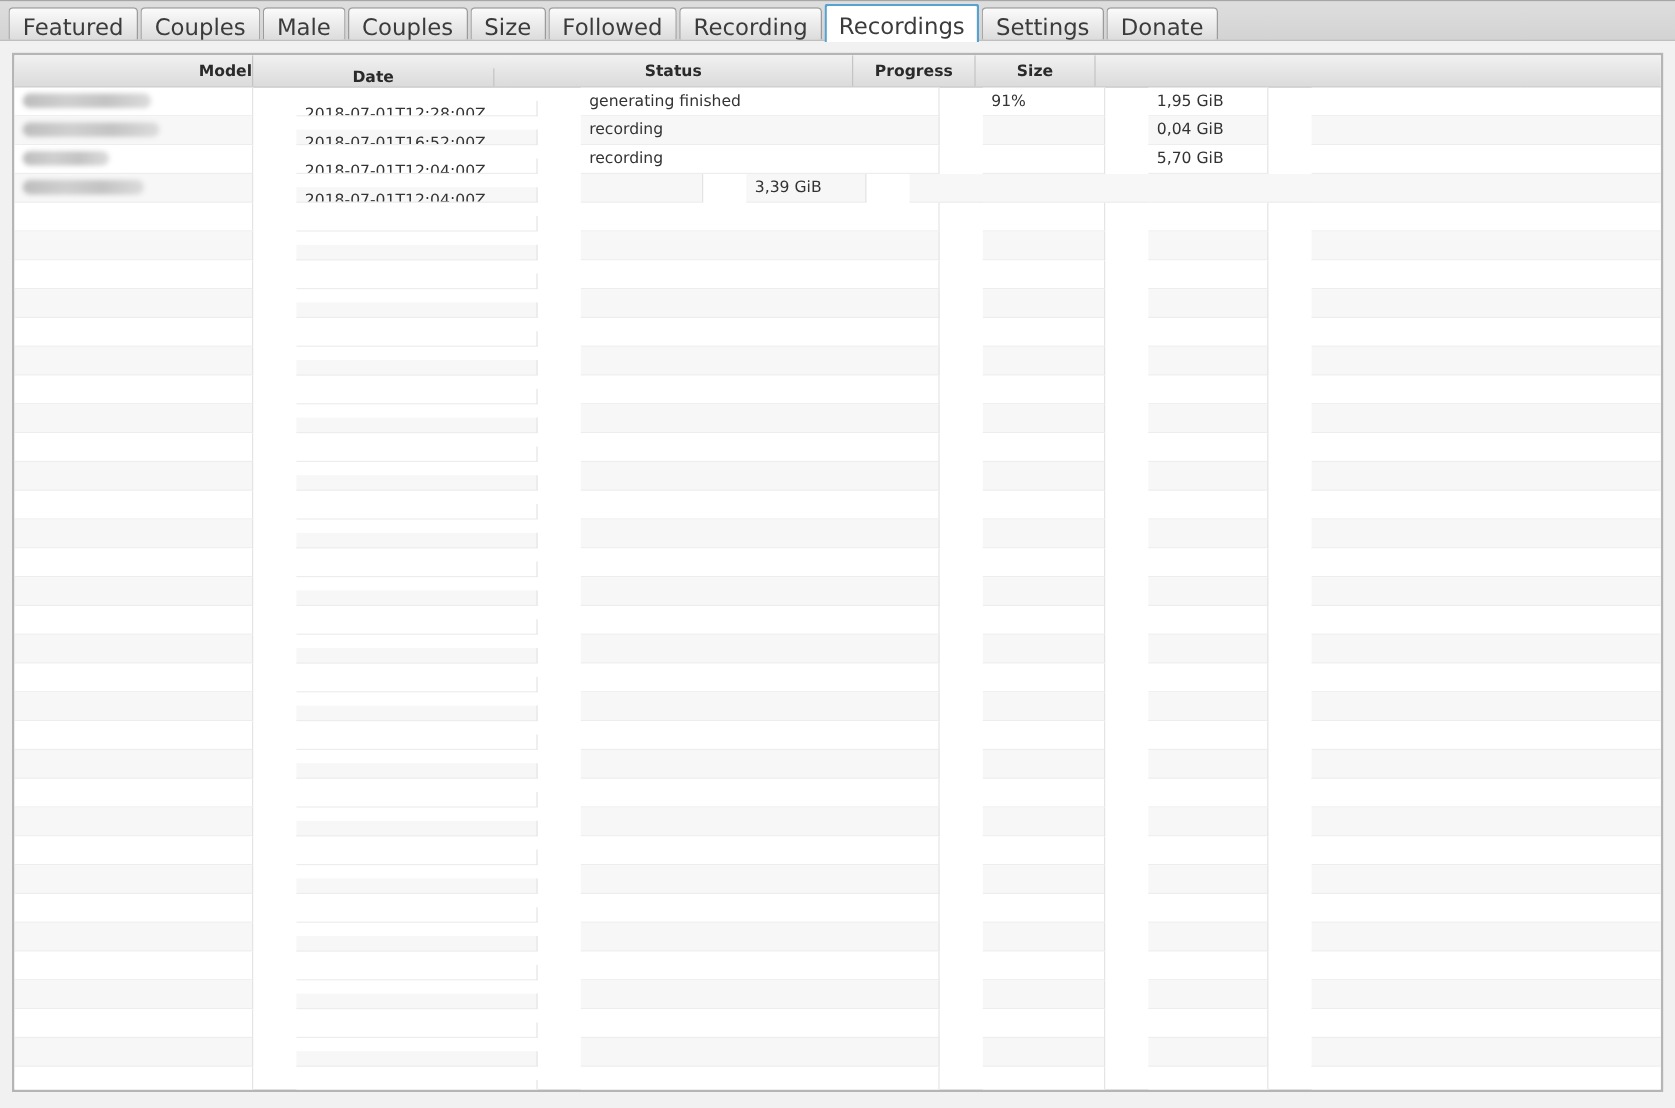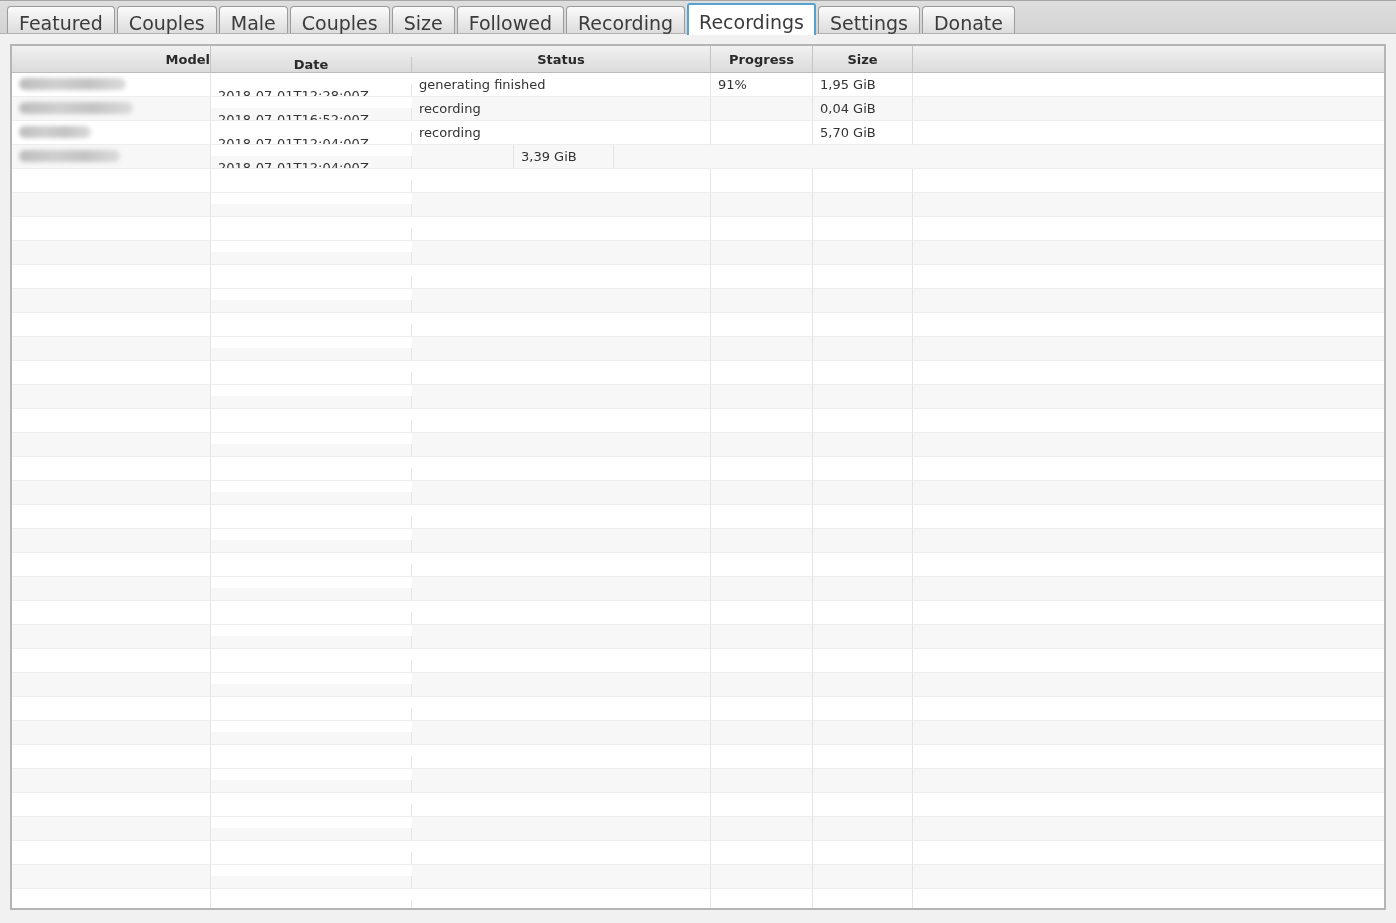--- a/index.html
+++ b/index.html
@@ -82,20 +82,21 @@
     font-weight: bold;
     color: #2a2a2a;
     border-right: 1px solid #c4c4c4;
     overflow: hidden;
     white-space: nowrap;
   }
   .row {
     display: flex;
     flex: none;
     height: 24px;
+    gap: 36px;
   }
   .cell {
     border-right: 1px solid #e4e4e4;
     border-bottom: 1px solid #ededed;
     font-size: 13px;
     color: #333333;
     line-height: 23px;
     padding: 0 7px;
     white-space: nowrap;
     overflow: hidden;

